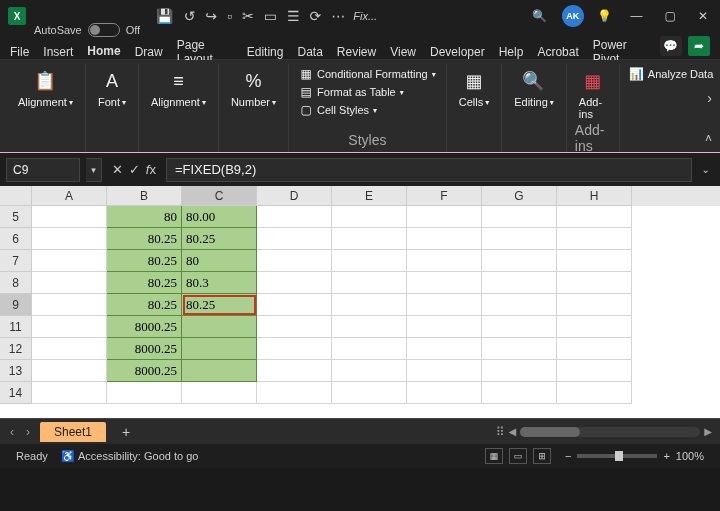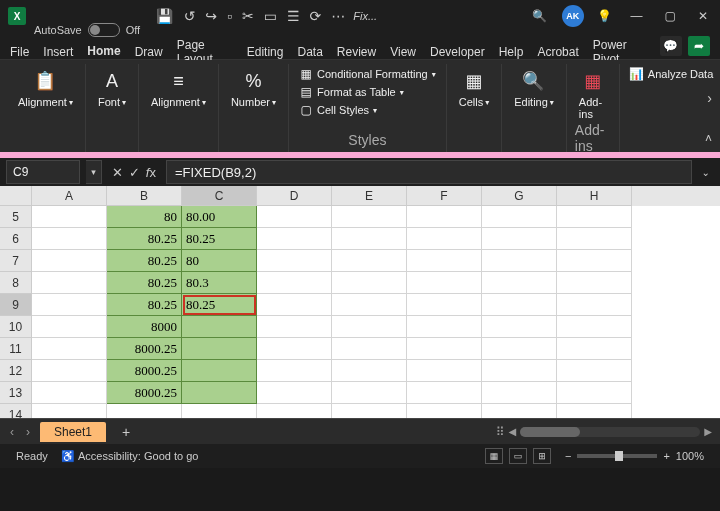--- a/index.html
+++ b/index.html
@@ -36,21 +36,21 @@
 .ribbon .bigbtn .lbl { font-size: 11px; display: flex; align-items: center; gap: 2px; }
 .ribbon .arrow { font-size: 8px; }
 .ribbon .grplabel { margin-top: auto; font-size: 14px; color: #aaa; padding-bottom: 2px; }
 .ribbon .stack { display: flex; flex-direction: column; gap: 2px; }
 .ribbon .smallrow { display: flex; align-items: center; gap: 4px; color: #eee; font-size: 11px; padding: 1px 2px; cursor: pointer; white-space: nowrap; }
 .ribbon .smallrow .sico { width: 14px; height: 14px; display:flex; align-items:center; justify-content:center; font-size:12px; }
 .ribbon .collapse { position: absolute; right: 8px; bottom: 6px; color: #ccc; font-size: 12px; cursor: pointer; }
 .ribbon .overflow { position: absolute; right: 8px; top: 30px; color: #ccc; font-size: 14px; }
 
 
-.fbar { height: 34px; background: #1e1e1e; display: flex; align-items: center; padding: 4px 6px; gap: 6px; border-top: 6px solid #f9a8d4; justify-content: flex-end; }
+.fbar { height: 34px; background: #1e1e1e; display: flex; align-items: center; padding: 4px 6px; gap: 6px; border-top: 1px solid #f9a8d4; justify-content: flex-end; }
 .fbar .namebox { width: 74px; height: 24px; background: #2b2b2b; border: 1px solid #444; display: flex; align-items: center; padding: 0 6px; font-size: 12px; color: #eee; }
 .fbar .namebox-dd { width:16px; height:24px; background:#2b2b2b; border:1px solid #444; border-left:none; display:flex; align-items:center; justify-content:center; color:#ccc; font-size:9px;}
 .fbar .fxbtns { display: flex; gap: 6px; color: #ccc; font-size: 13px; padding: 0 4px;}
 .fbar .formula { flex: 1; height: 24px; background: #2b2b2b; border: 1px solid #444; display: flex; align-items: center; padding: 0 8px; font-size: 13px; color: #eee; }
 .fbar .expand { color:#ccc; font-size:10px; padding:0 4px; }
 
 
 .gridwrap { background: #fff; height: 232px; display: flex; flex-direction: column; }
 .colheads { display: flex; height: 20px; background: #e6e6e6; }
 .colheads .corner { width: 32px; border-right: 1px solid #ccc; border-bottom: 1px solid #ccc; background:#e6e6e6; }
@@ -308,31 +308,20 @@
         <div class="cell tl"></div>
         <div class="cell green tr">80.25</div>
         <div class="cell green tl active">80.25</div>
         <div class="cell tl"></div>
         <div class="cell tl"></div>
         <div class="cell tl"></div>
         <div class="cell tl"></div>
         <div class="cell tl"></div>
       </div>
       <div class="row">
-        <div class="rh">10</div>
-        <div class="cell tl"></div>
-        <div class="cell green tr">8000</div>
-        <div class="cell green tl"></div>
-        <div class="cell tl"></div>
-        <div class="cell tl"></div>
-        <div class="cell tl"></div>
-        <div class="cell tl"></div>
-        <div class="cell tl"></div>
-      </div>
-      <div class="row">
         <div class="rh">11</div>
         <div class="cell tl"></div>
         <div class="cell green tr">8000.25</div>
         <div class="cell green tl"></div>
         <div class="cell tl"></div>
         <div class="cell tl"></div>
         <div class="cell tl"></div>
         <div class="cell tl"></div>
         <div class="cell tl"></div>
       </div>

